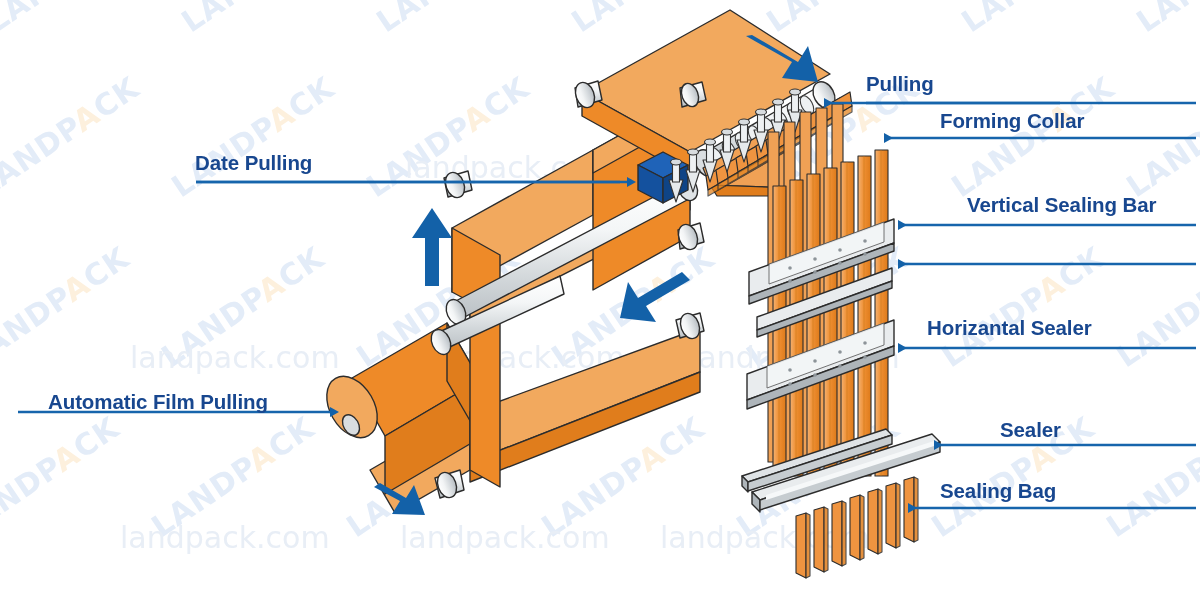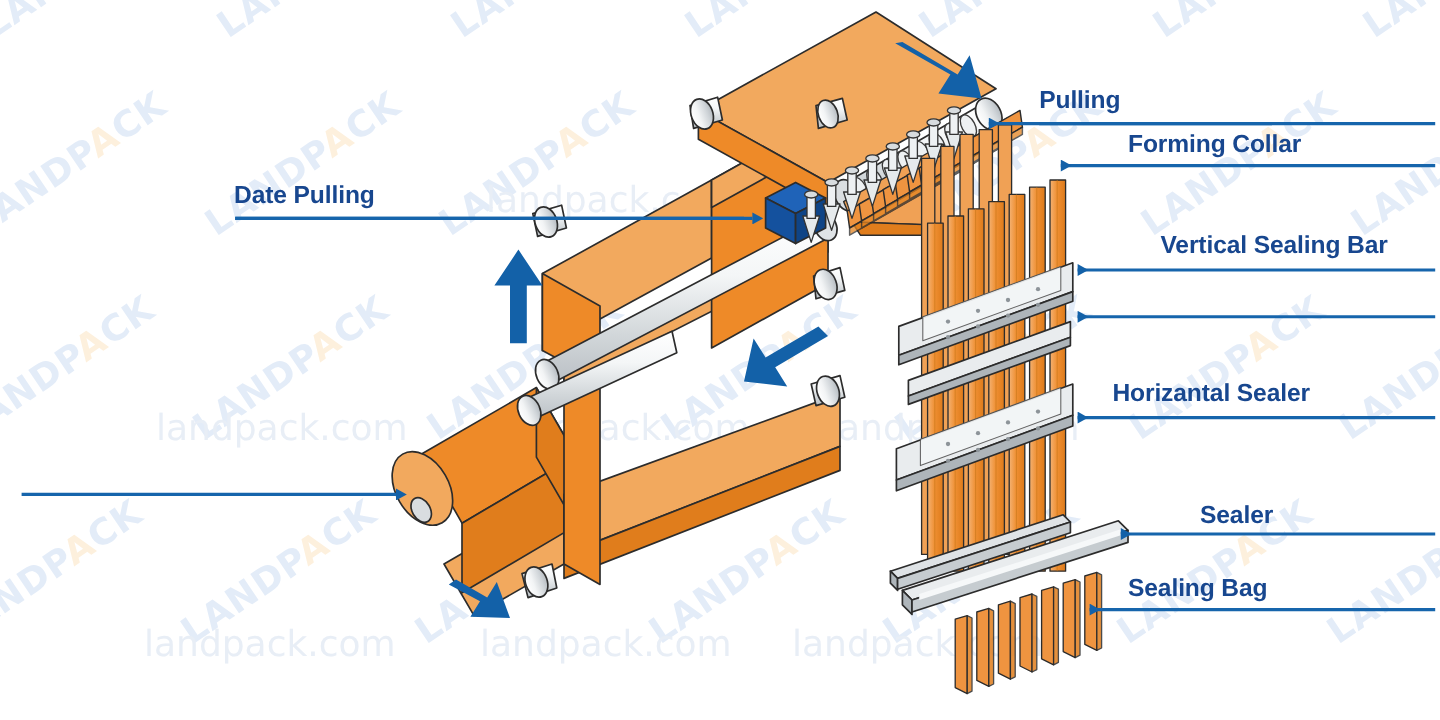--- a/index.html
+++ b/index.html
@@ -443,20 +443,21 @@
       <g stroke="#1665ac" stroke-width="2.6">
         <line x1="196" y1="182" x2="620" y2="182"></line>
         <line x1="866" y1="103" x2="1060" y2="103"></line>
       </g>
 
     </g>
   </svg>
 
   <div class="lbl" style="left:195px;top:153px;">Date Pulling</div>
 
+  <div class="lbl" style="left:48px;top:392px;">Automatic Film Pulling</div>
 
   <div class="lbl" style="left:866px;top:74px;">Pulling</div>
 
   <div class="lbl" style="left:940px;top:111px;">Forming Collar</div>
 
   <div class="lbl" style="left:927px;top:195px;margin-left:40px;">Vertical Sealing Bar</div>
 
 
   <div class="lbl" style="left:927px;top:318px;">Horizantal Sealer</div>
 

